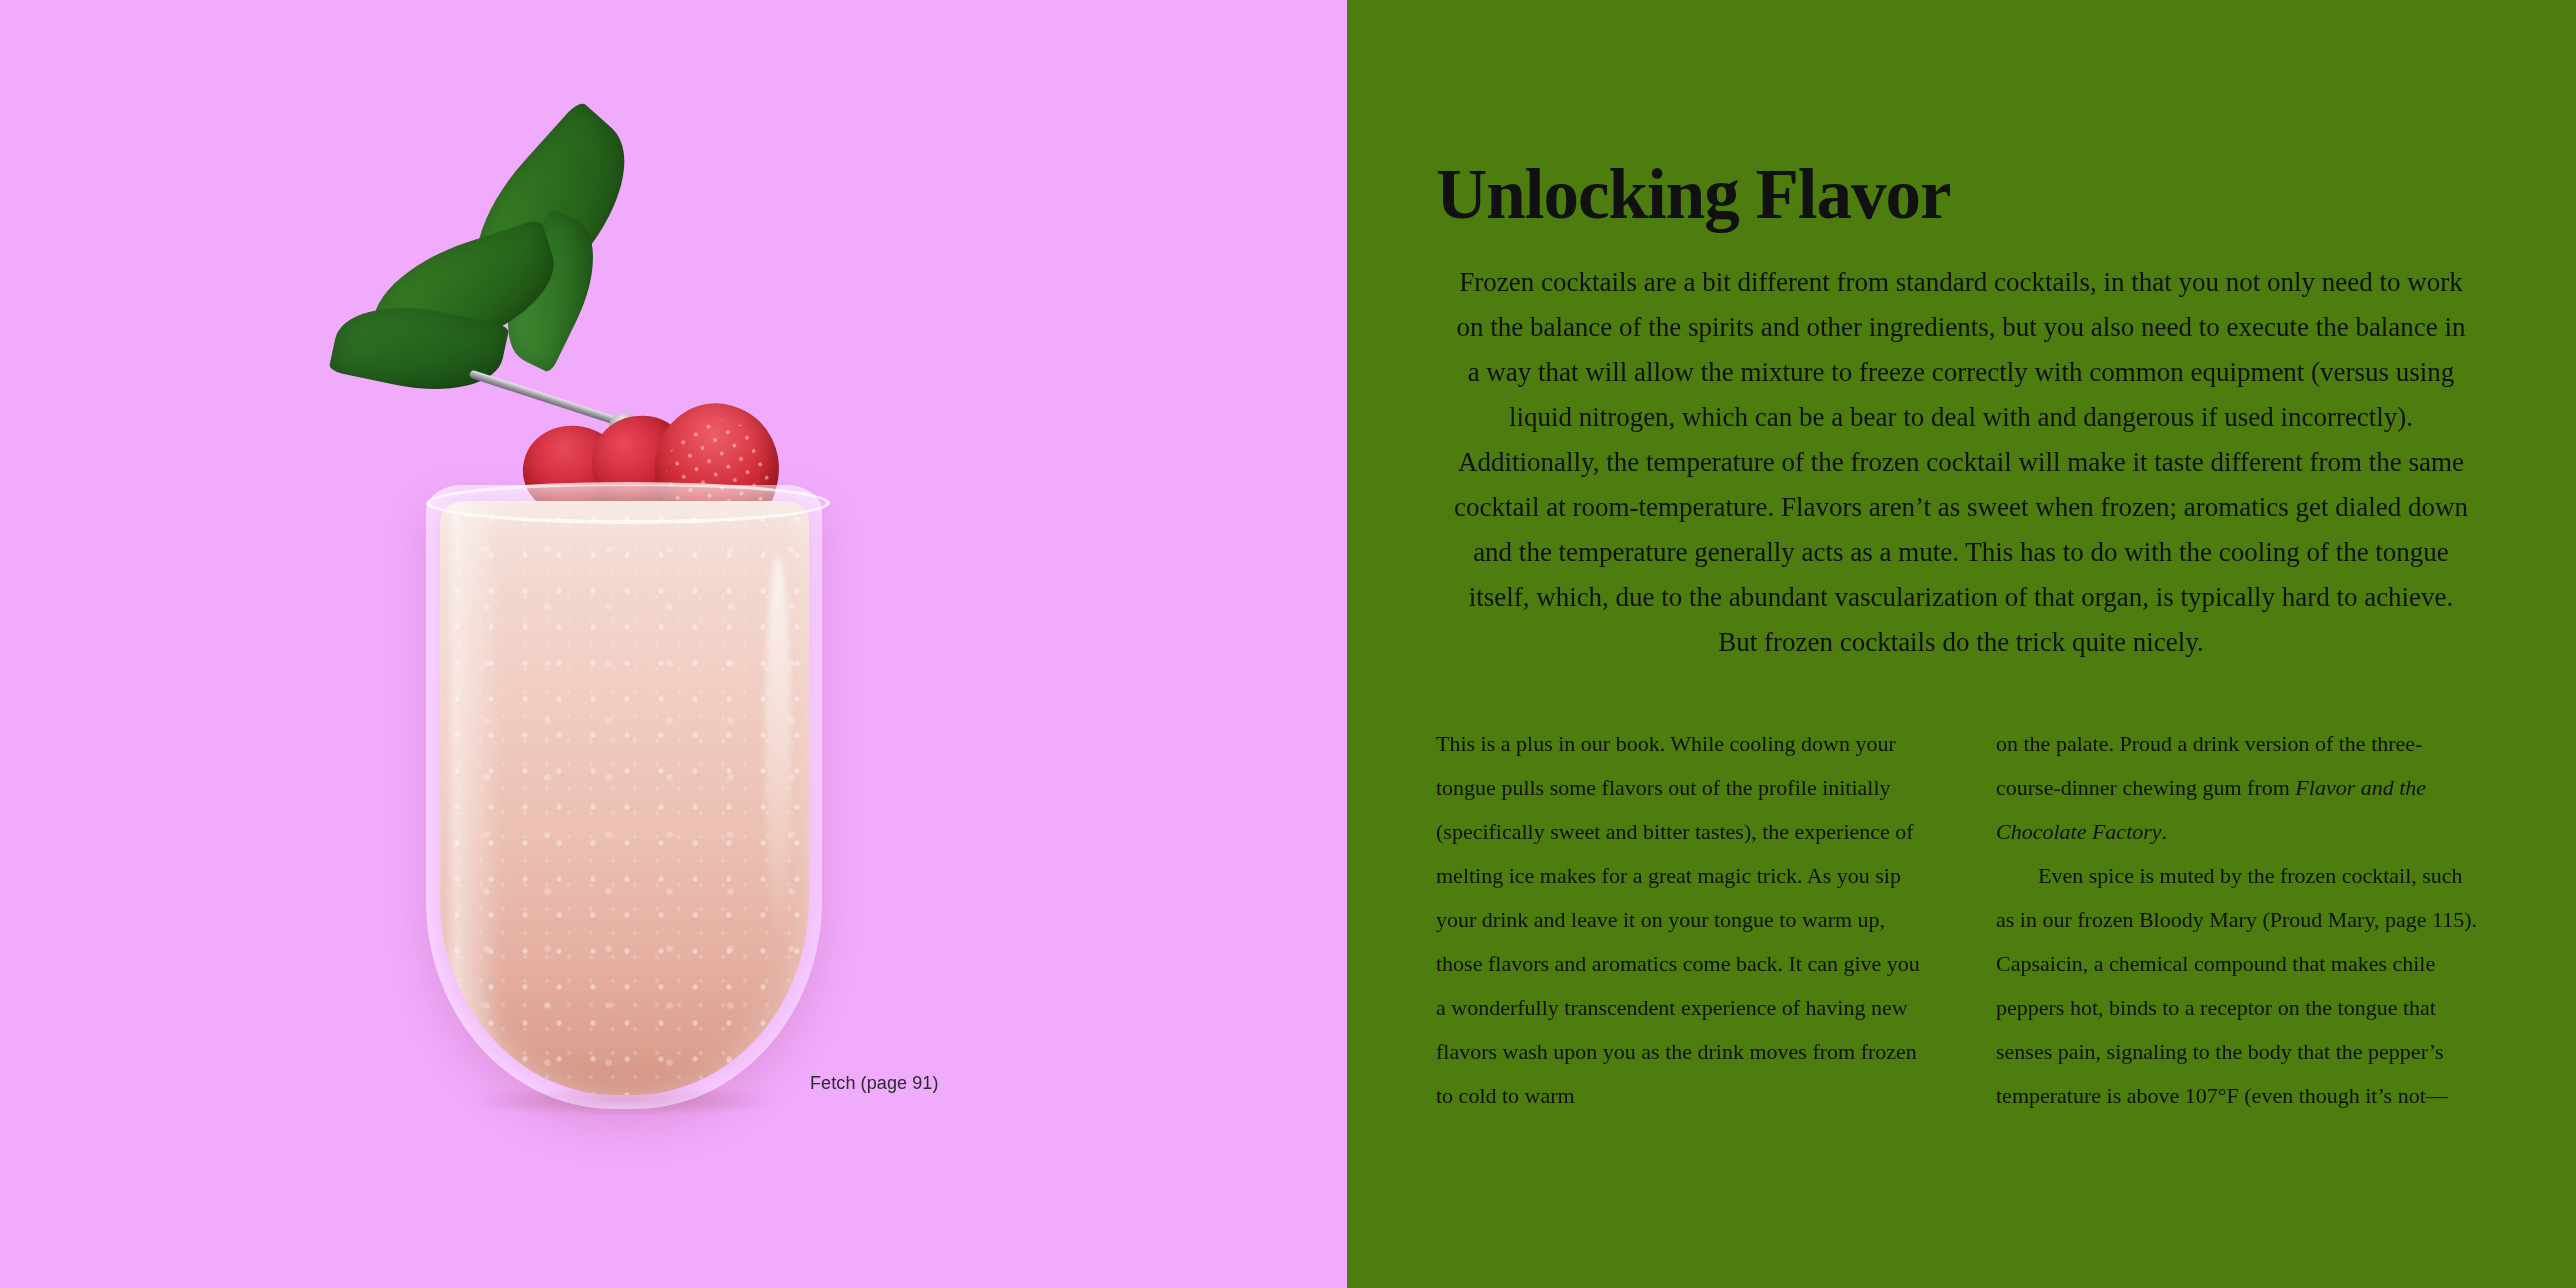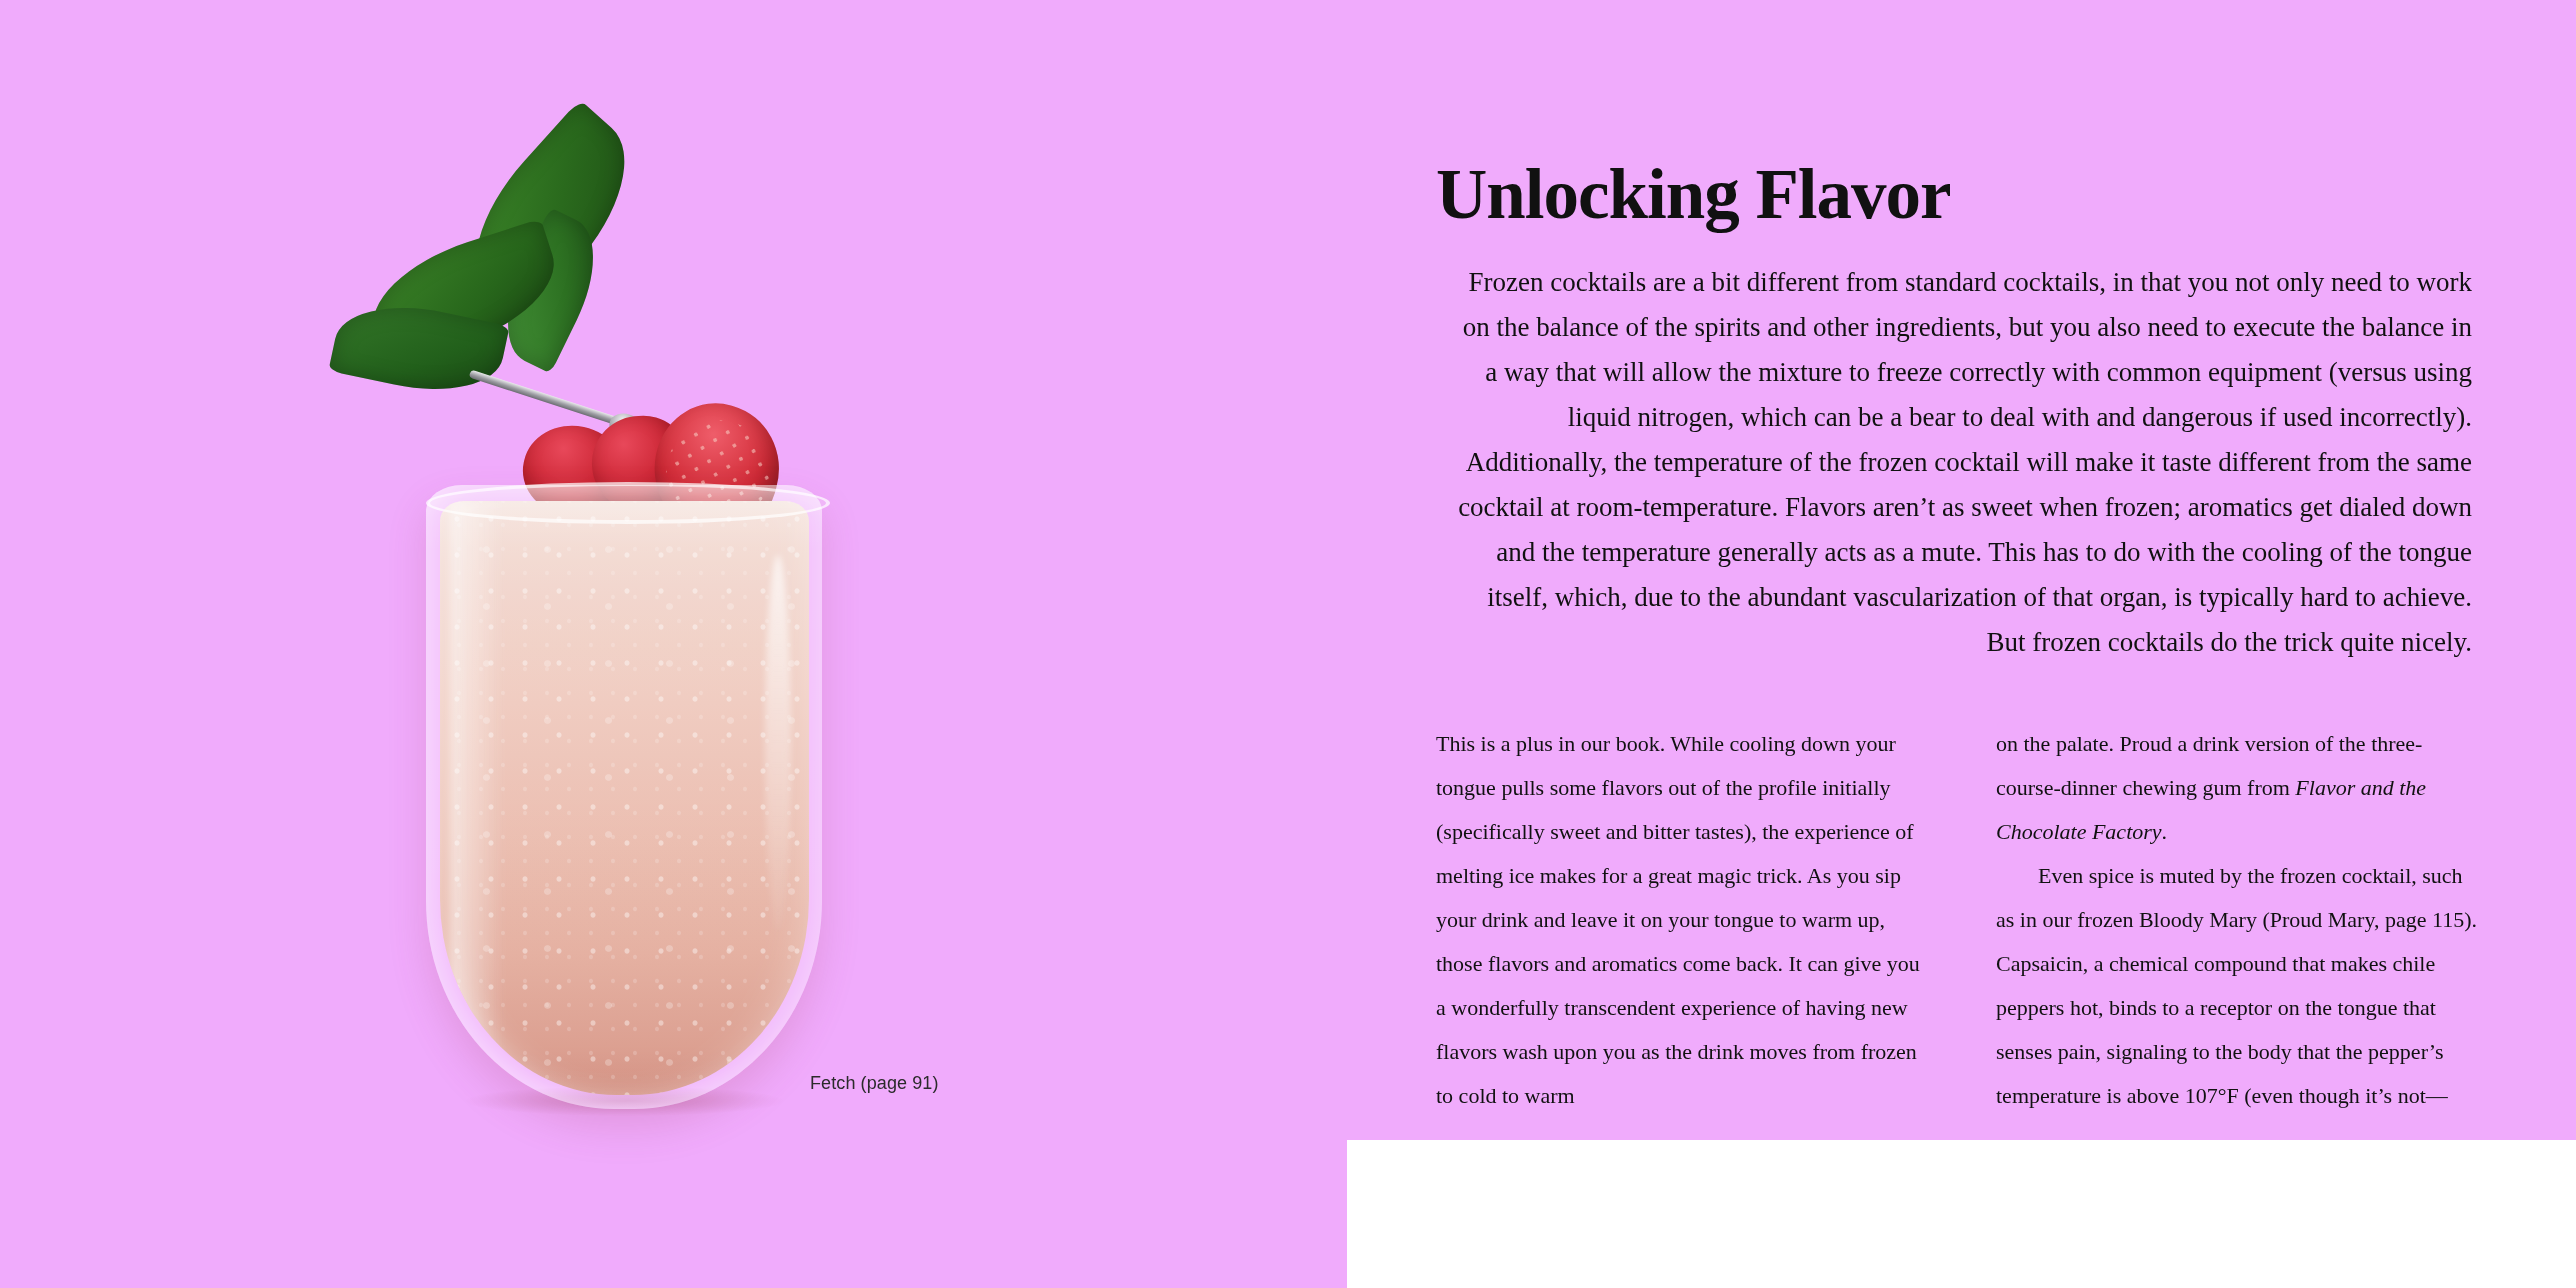--- a/index.html
+++ b/index.html
@@ -229,22 +229,22 @@
     font-family: "Liberation Sans", sans-serif;
     font-size: 18px;
     color: #2b2b2b;
     letter-spacing: 0.1px;
   }
 
   
   .page-right {
     position: relative;
     width: 1229px;
-    height: 1140px;
-    background: #f0abfc;
+    height: 1288px;
+    background: #4d7c0f;
     flex: 0 0 auto;
   }
   .right-inner {
     position: absolute;
     left: 89px;
     top: 159px;
     width: 1050px;
   }
   .chapter-title {
     font-family: "Liberation Serif", serif;
@@ -252,21 +252,21 @@
     font-size: 71px;
     line-height: 1.0;
     letter-spacing: -1px;
     color: #111111;
     margin: 0 0 30px 0;
   }
   .intro {
     font-size: 27px;
     line-height: 45px;
     color: #111111;
-    text-align: right;
+    text-align: center;
     margin: 14px;
   }
   .columns {
     display: flex;
     gap: 71px;
     margin-top: 57px;
   }
   .col {
     width: 489px;
     font-size: 22px;

